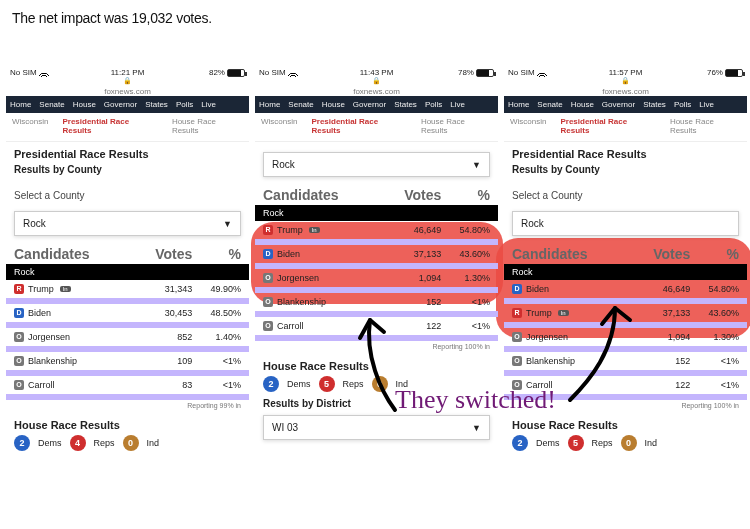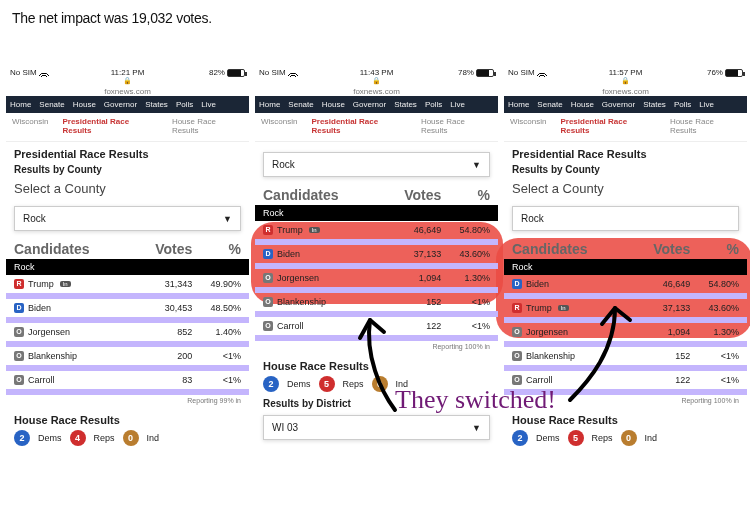--- a/index.html
+++ b/index.html
@@ -80,21 +80,21 @@
 
   .section {
     padding:6px 8px 4px 8px;
   }
   .section-title {
     font-size:11px;
     font-weight:700;
     margin-bottom:2px;
   }
   .sub { font-size:10px; font-weight:700; margin-top:4px; }
-  .helper { font-size:13px; color:#444; margin-top:6px; }
+  .helper { font-size:10px; color:#444; margin-top:15px; }
 
   .selectbox {
     margin:6px 8px;
     border:1px solid #ccc;
     padding:6px 8px;
     display:flex;
     justify-content:space-between;
     align-items:center;
     font-size:10px;
     box-shadow: 0 1px 4px rgba(0,0,0,0.15);
@@ -297,21 +297,21 @@
             <span>Jorgensen</span>
           </div>
           <div class="c2">852</div>
           <div class="c3">1.40%</div>
         </div>
         <div class="row">
           <div class="c1">
             <span class="pill pO">O</span>
             <span>Blankenship</span>
           </div>
-          <div class="c2">200</div>
+          <div class="c2">109</div>
           <div class="c3">&lt;1%</div>
         </div>
         <div class="row">
           <div class="c1">
             <span class="pill pO">O</span>
             <span>Carroll</span>
           </div>
           <div class="c2">83</div>
           <div class="c3">&lt;1%</div>
         </div>

